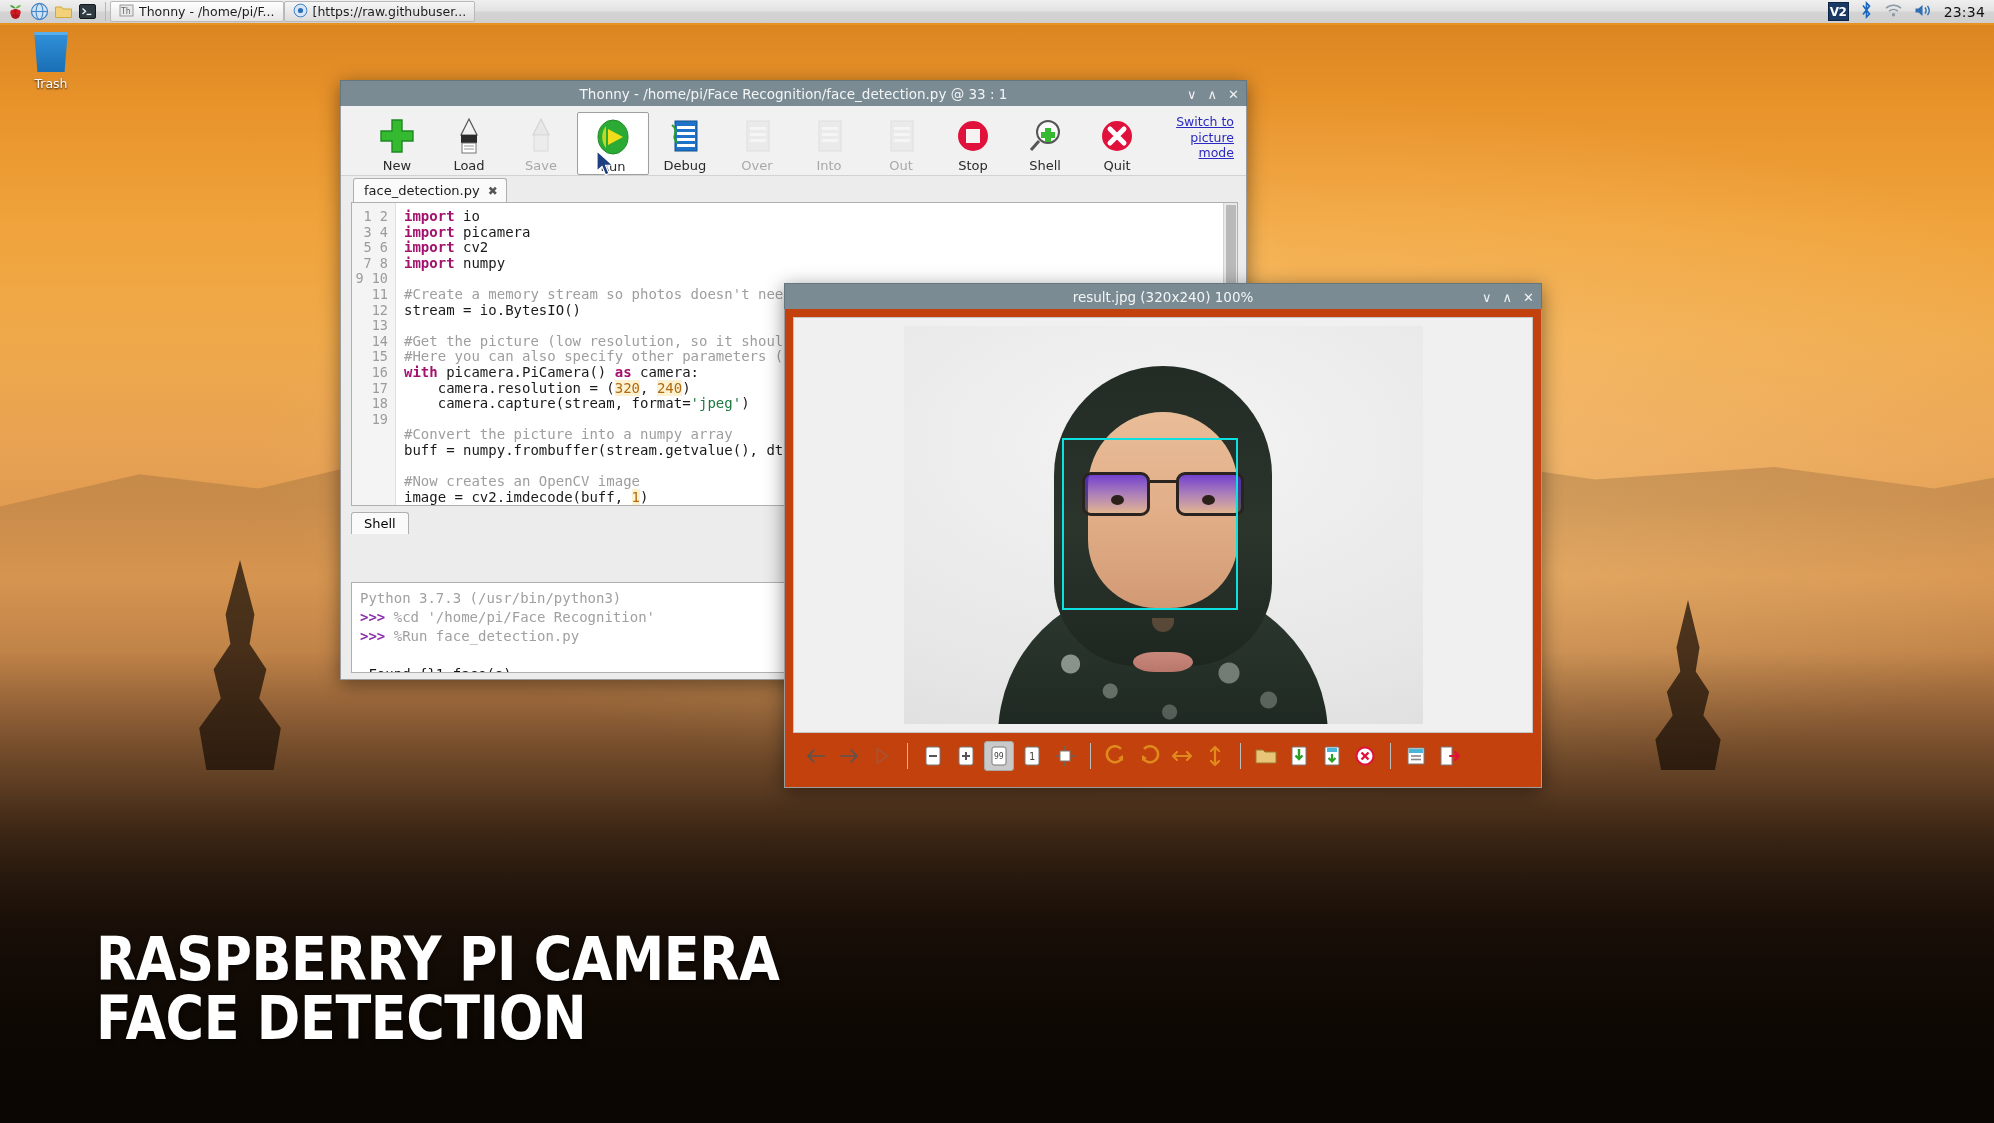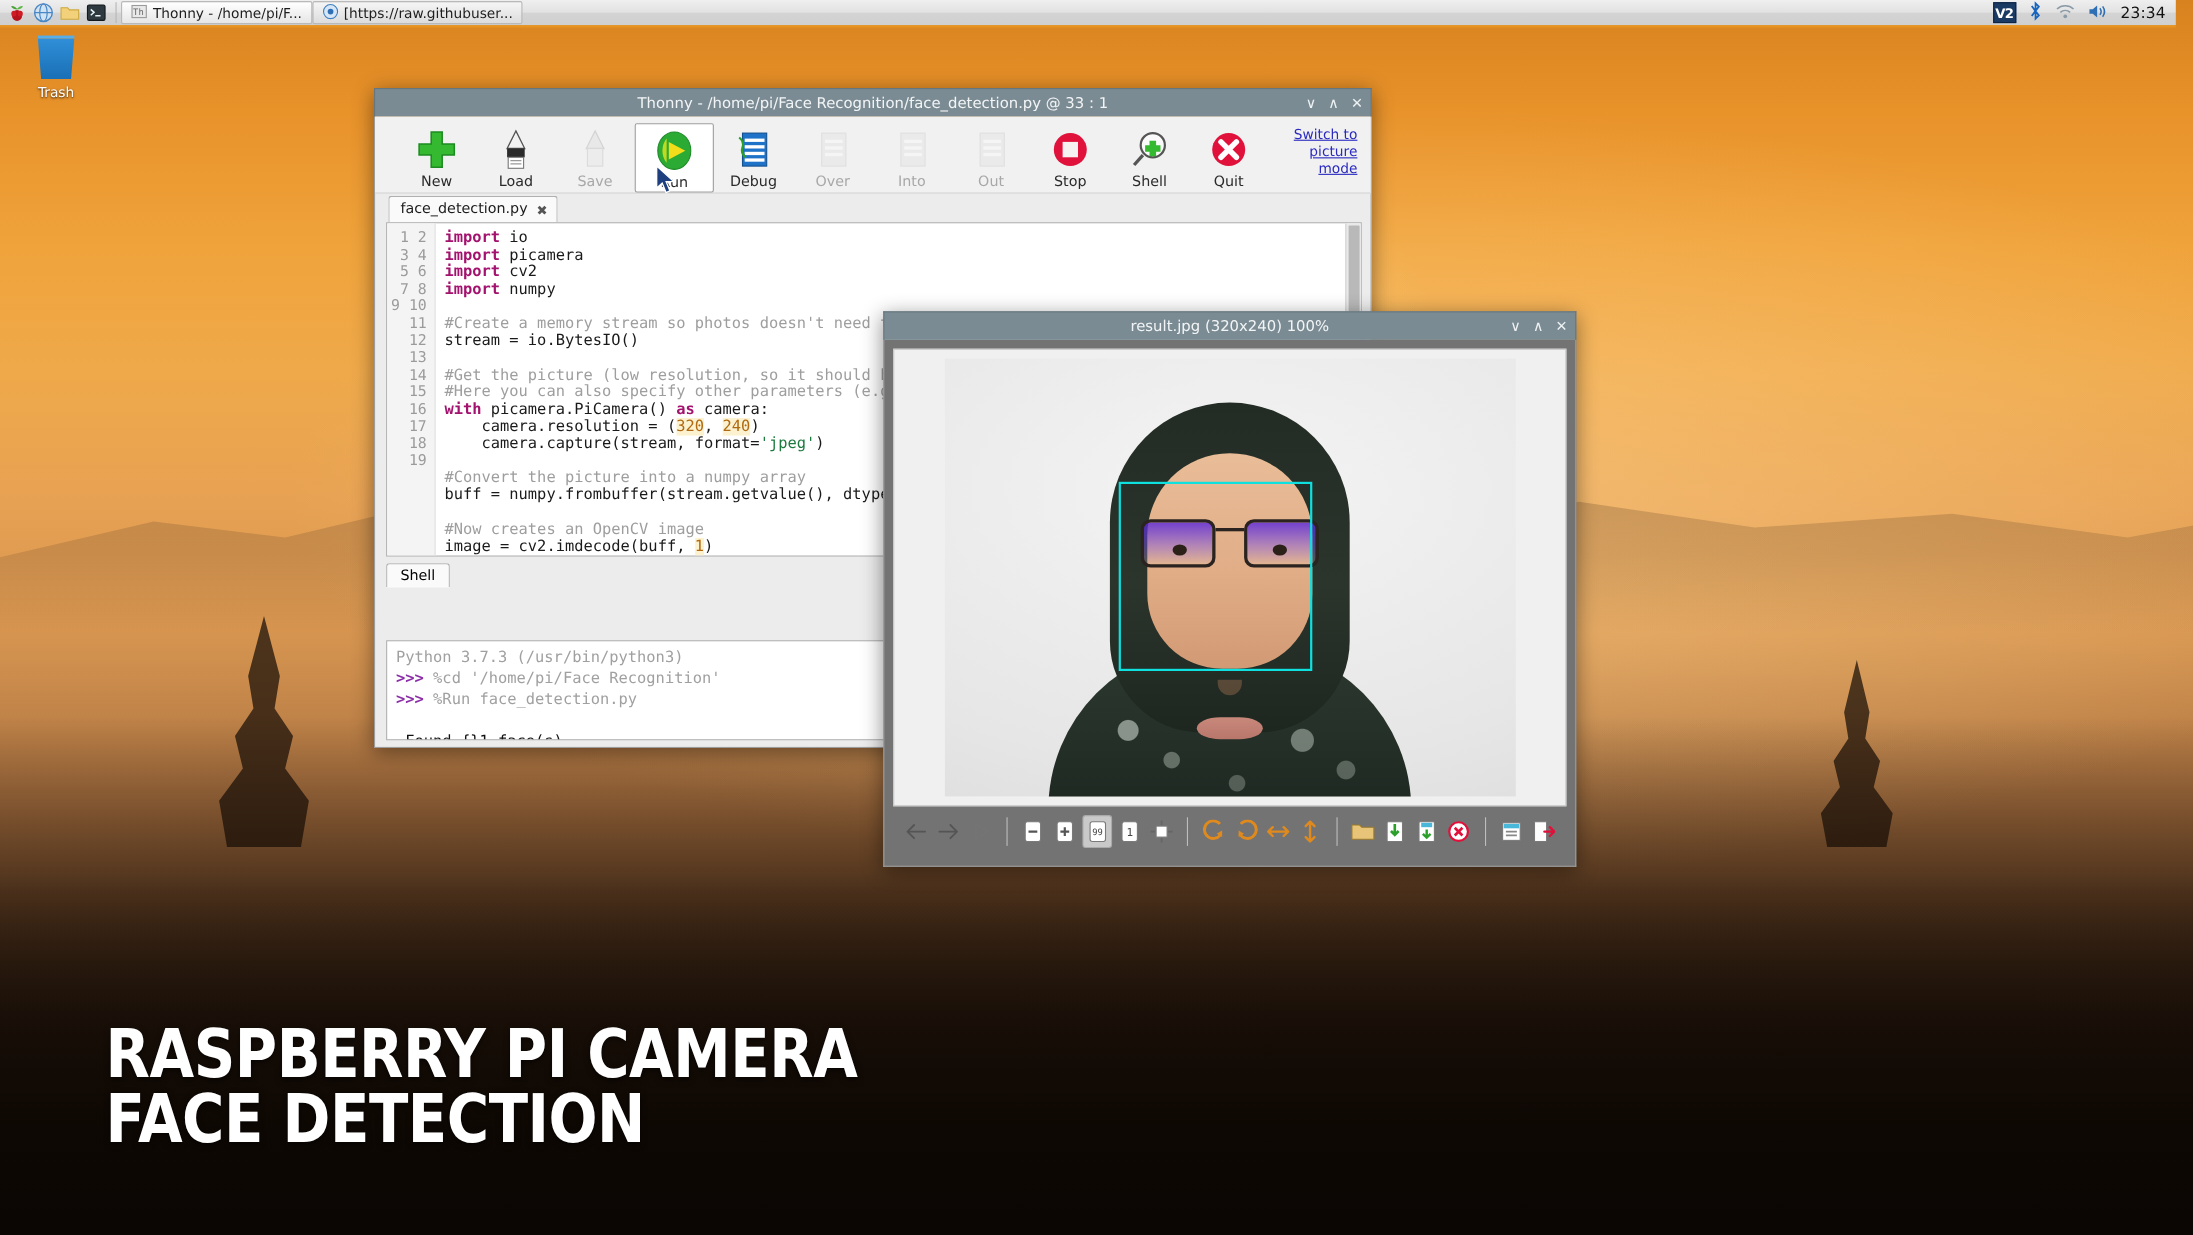--- a/index.html
+++ b/index.html
@@ -57,21 +57,21 @@
     left: 1640px; top: 600px; width: 96px; height: 170px;
     clip-path: polygon(50% 0%, 62% 28%, 58% 42%, 72% 54%, 66% 68%, 84% 82%, 78% 100%, 22% 100%, 16% 82%, 34% 68%, 28% 54%, 42% 42%, 38% 28%);
   }
   #treeline {
     position: absolute; left: 0; right: 0; bottom: 0; height: 330px;
     background: linear-gradient(to bottom, rgba(18,10,5,0) 0%, rgba(18,10,5,.55) 38%, rgba(12,7,3,.93) 78%, #0b0603 100%);
   }
 
   
   #taskbar {
-    position: absolute; top: 0; left: 0; right: 16px; height: 25px;
+    position: absolute; top: 0; left: 0; right: 0; height: 25px;
     background: linear-gradient(to bottom, #efefef 0%, #e2e2e2 48%, #d4d4d4 52%, #cfcfcf 100%);
     border-bottom: 2px solid #e8931f;
     display: flex; align-items: center;
     font-size: 12px; color: #222;
     z-index: 60;
   }
   .tb-launcher { display: flex; align-items: center; gap: 5px; padding: 0 4px 0 6px; }
   .tb-ico { width: 19px; height: 19px; display: block; }
   .tb-sep { width: 1px; height: 19px; background: #b6b6b6; margin: 0 4px; }
   .tb-win {
@@ -192,24 +192,24 @@
   #shell-out {
     flex: 1; background: #fff; border: 1px solid #b0b0b0;
     padding: 6px 8px; font-family: "DejaVu Sans Mono", monospace;
     font-size: 14px; line-height: 19px; white-space: pre; overflow: hidden; margin-top: 48px;
   }
   .sh-dim { color: #a0a0a0; }
   .sh-prompt { color: #8b2fa8; font-weight: bold; }
   .sh-out { color: #111; }
 
   
-  #viewer { left: 803px; top: 283px; width: 630px; height: 505px; }
+  #viewer { left: 784px; top: 283px; width: 758px; height: 505px; }
   #viewer .titlebar { background: #7b8b93; }
   #viewer-body {
-    height: 479px; background: #737373; border: 1px solid #9c9c9c; border-top: none;
+    height: 479px; background: #c2410c; border: 1px solid #9c9c9c; border-top: none;
     display: flex; flex-direction: column; padding: 8px;
   }
   #canvas-area {
     flex: 1; background: #f0f0f0; border: 1px solid #c6c6c6;
     display: flex; align-items: center; justify-content: center; overflow: hidden;
     position: relative;
   }
   #photo {
     width: 519px; height: 398px; position: relative; overflow: hidden;
     background:

